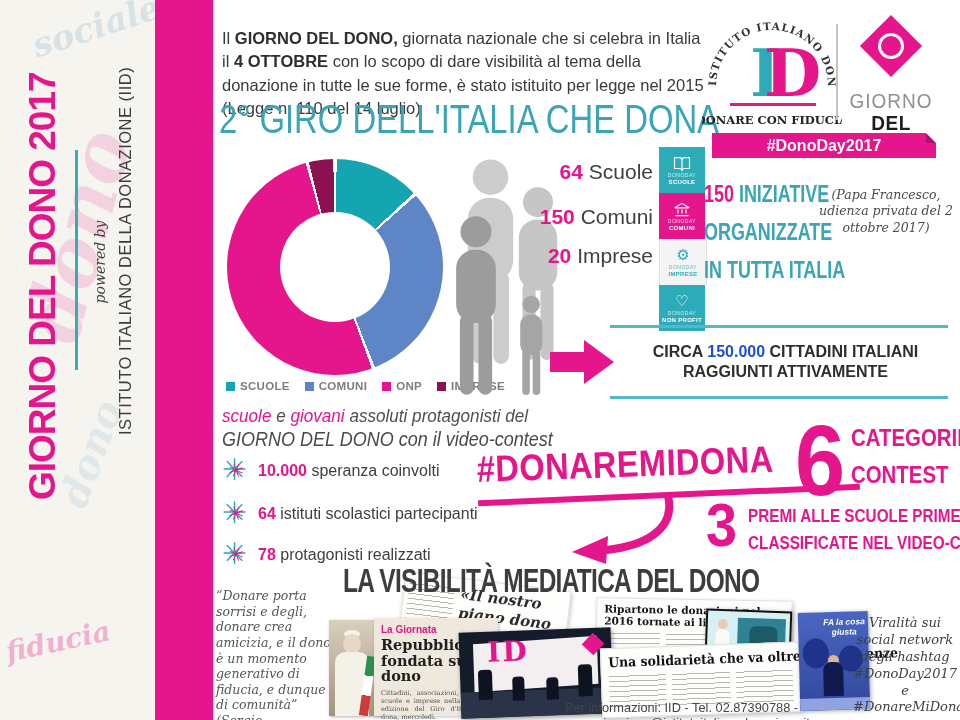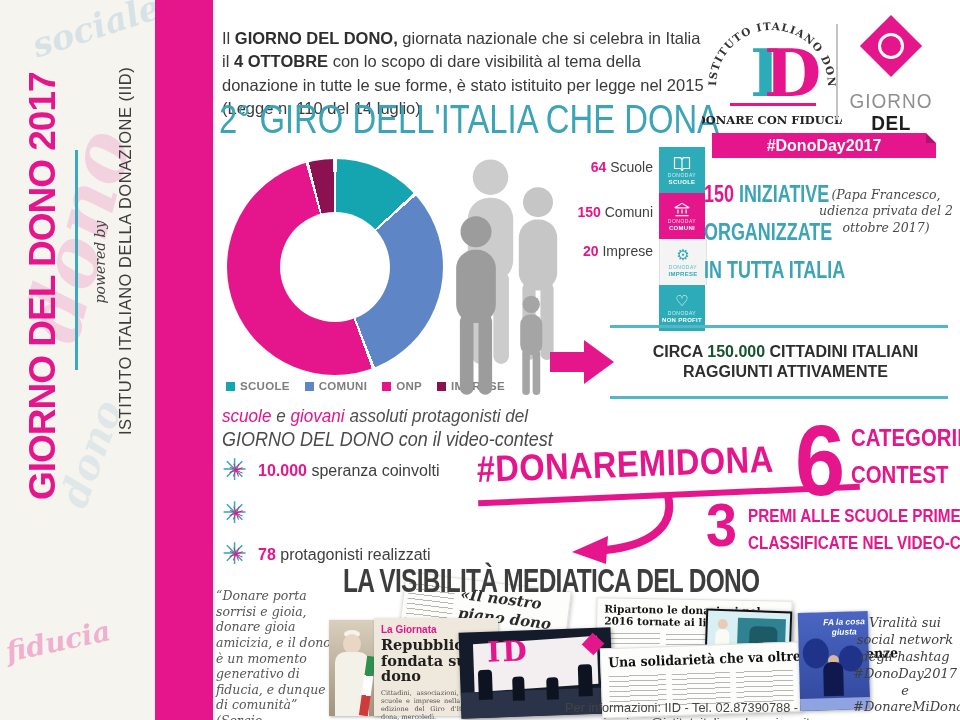--- a/index.html
+++ b/index.html
@@ -45,21 +45,21 @@
           border-left:10px solid #b0116e;}
   
   .donut{left:227px;top:159px;width:216px;height:216px;border-radius:50%;}
   .donut::after{content:"";position:absolute;inset:53px;background:#fff;border-radius:50%;}
   .legend{left:226px;top:380px;display:flex;gap:15px;font-size:11.5px;color:#7d7d7d;
           font-weight:bold;letter-spacing:.3px;align-items:center;}
   .legend .it{display:flex;align-items:center;gap:5px;}
   .sw{width:9px;height:9px;display:inline-block;}
   
   .people{left:440px;top:150px;}
-  .pstat{position:absolute;right:307px;text-align:right;font-size:14px;color:#3f3f3f;line-height:1.3;}
+  .pstat{position:absolute;right:307px;text-align:right;font-size:21px;color:#3f3f3f;line-height:1.3;}
   .pstat b{color:#E5168C;}
   .pstat4{width:205px;}
   
   .badges{left:659px;top:147px;width:46px;}
   .badge{width:46px;height:46px;display:flex;flex-direction:column;align-items:center;
          justify-content:center;gap:1px;}
   .badge.teal{background:#2EABB8;color:#fff;}
   .badge.magenta{background:#E5168C;color:#fff;}
   .badge.white{background:#f4f4f4;color:#2EABB8;border-left:1px solid #e2e2e2;border-right:1px solid #e2e2e2;}
   .badge .sub{font-size:5px;letter-spacing:.5px;opacity:.8;}
@@ -71,21 +71,21 @@
   .init b{color:#E5168C;font-weight:600;}
   .script{font-family:"DejaVu Serif",serif;font-style:italic;}
   .papa{left:816px;top:170px;width:140px;font-size:12.5px;line-height:1.32;color:#4a4a4a;text-align:center;}
   
   .tline{height:3px;background:#55B6C6;}
   .arrow-shaft{left:550px;top:352px;width:34px;height:20px;background:#E5168C;}
   .arrow-head{left:584px;top:340px;width:0;height:0;border-top:22px solid transparent;
               border-bottom:22px solid transparent;border-left:30px solid #E5168C;}
   .reach{left:628px;top:342px;width:315px;text-align:center;font-weight:bold;font-size:16px;
          color:#2e2e2e;line-height:1.28;}
-  .reach b{color:#14532d;}
+  .reach b{color:#1d4ed8;}
   
   .prot1{left:222px;top:405px;font-size:19px;font-style:italic;color:#4f4f4f;white-space:nowrap;
          transform:scaleX(.9);transform-origin:left top;}
   .prot1 b{color:#E5168C;font-weight:normal;}
   .prot2{left:222px;top:428px;font-size:20px;font-style:italic;color:#4a4a4a;white-space:nowrap;
          transform:scaleX(.9);transform-origin:left top;}
   .star{position:absolute;width:32px;height:34px;}
   .star .a{position:absolute;left:0;top:0;font-size:30px;color:#2EABB8;font-style:normal;}
   .star .b{position:absolute;left:6px;top:7px;font-size:19px;color:#E5168C;transform:rotate(25deg);}
   .bstat{position:absolute;left:258px;font-size:16px;color:#3f3f3f;}
@@ -278,20 +278,21 @@
 
   <span class="star" style="left:222px;top:452px;">
       <span class="a">✳</span>
       <span class="b">✳</span>
     </span>
   <div class="bstat" style="top:462px;"><b>10.000</b><span> speranza coinvolti</span></div>
   <span class="star" style="left:222px;top:495px;">
       <span class="a">✳</span>
       <span class="b">✳</span>
     </span>
+  <div class="bstat" style="top:505px;"><b>64</b><span> istituti scolastici partecipanti</span></div>
   <span class="star" style="left:222px;top:536px;">
       <span class="a">✳</span>
       <span class="b">✳</span>
     </span>
   <div class="bstat" style="top:546px;"><b>78</b><span> protagonisti realizzati</span></div>
 
   <div class="abs hashtag">#DONAREMIDONA</div>
   <div class="abs hash-ul"></div>
   <svg class="abs curve" width="130" height="72" viewBox="0 0 130 72">
     <path d="M120 2 C 128 36 96 52 58 56" stroke="#E5168C" stroke-width="8" fill="none" stroke-linecap="round"></path>
@@ -300,21 +301,21 @@
   <div class="abs bignum six">6</div>
   <div class="mglabel" style="left:851px;top:424px;font-size:24px;">CATEGORIE</div>
   <div class="mglabel" style="left:851px;top:461px;font-size:24px;">CONTEST</div>
   <div class="abs bignum three">3</div>
   <div class="mglabel" style="left:748px;top:506px;font-size:18px;">PREMI ALLE SCUOLE PRIME</div>
   <div class="mglabel" style="left:748px;top:533px;font-size:18px;">CLASSIFICATE NEL VIDEO-CONTEST</div>
 
   <div class="abs media-title">LA VISIBILITÀ MEDIATICA DEL DONO</div>
 
   <div class="abs matt script">
-    <span>“Donare porta sorrisi e gioia, donare gioia amicizia, e il dono è un momento generativo di fiducia, e dunque di comunità”</span><br>
+    <span>“Donare porta sorrisi e degli, donare crea amicizia, e il dono è un momento generativo di fiducia, e dunque di comunità”</span><br>
     <span>(Sergio Mattarella)</span>
   </div>
 
   <div class="abs paper frag">
     <div class="col lines"></div>
     <div class="txt">«Il nostro piano dono ricevuto da con</div>
   </div>
 
   <div class="abs pope">
     <div class="cap"></div>

